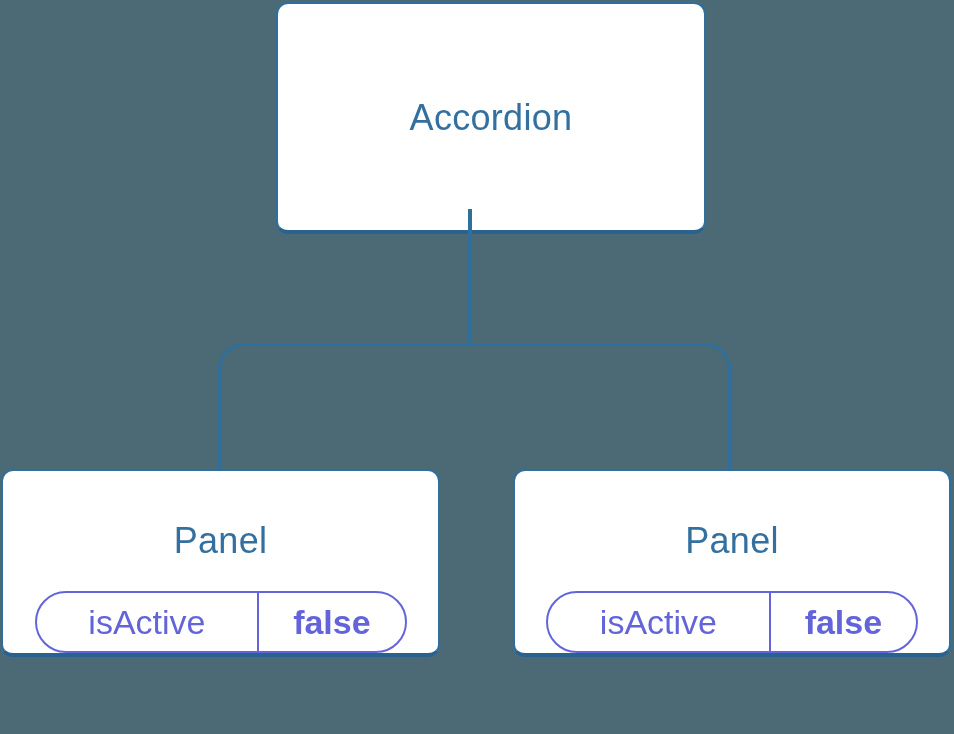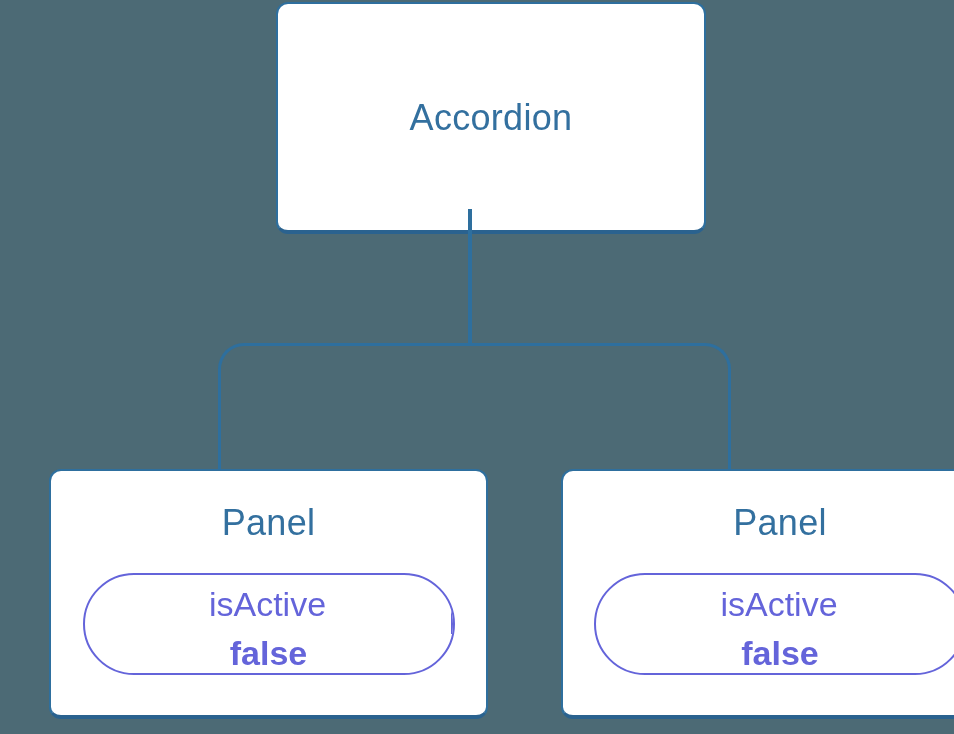--- a/index.html
+++ b/index.html
@@ -38,34 +38,33 @@
     background:var(--line);
   }
   .bracket{
     position:absolute;left:218px;top:343px;width:513px;height:128px;
     box-sizing:border-box;
     border:3px solid var(--line);border-bottom:none;
     border-radius:26px 26px 0 0;
   }
   
   .panel{
-    top:469px;width:439px;height:250px;
+    top:469px;width:439px;height:188px;
     display:flex;flex-direction:column;align-items:center;
-    padding-top:31px;box-sizing:border-box;margin-left:48px;
+    padding-top:49px;box-sizing:border-box;
   }
   .panel-left{left:1px;}
   .panel-right{left:513px;width:438px;}
   
   .pill{
     margin-top:30px;display:flex;
     width:372px;height:102px;box-sizing:border-box;
     border:2px solid var(--state-accent);
     border-radius:999px;overflow:hidden;
     background:var(--node-fill);
-    flex-direction:column;
   }
   .pill-cell{
     display:flex;align-items:center;justify-content:center;
     font-size:34px;color:var(--state-accent);line-height:1;
   }
   .pill-key{flex:0 0 60%;border-right:2px solid var(--state-accent);}
   .pill-value{flex:1 1 auto;font-weight:bold;}
 </style>
 </head>
 <body>

